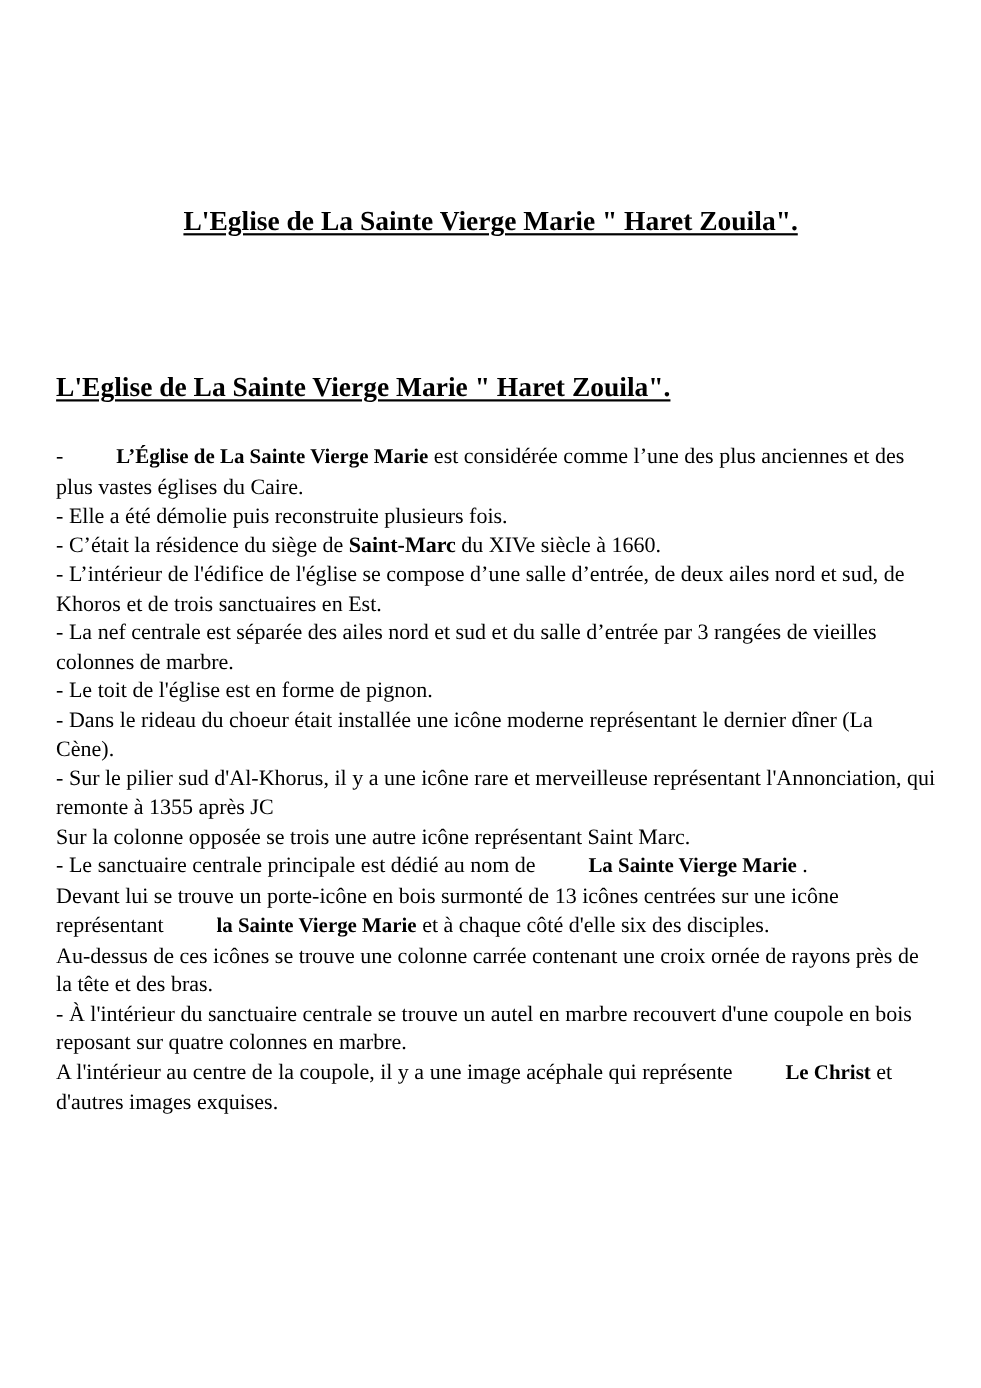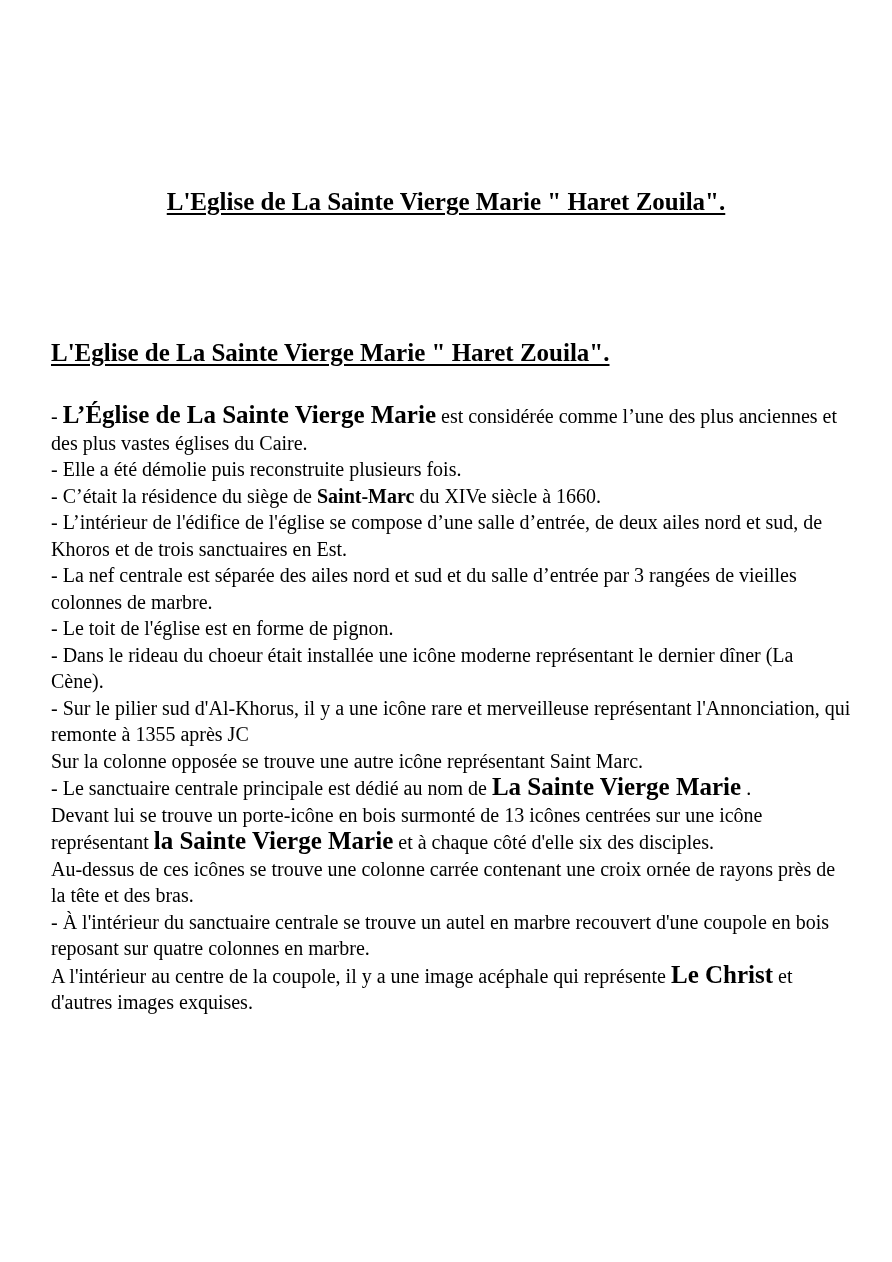--- a/index.html
+++ b/index.html
@@ -47,21 +47,22 @@
       width: 800px;
       font-size: 20px;
       line-height: 26.5px;
     }
     .para {
       margin: 0;
       padding: 0;
     }
     .big-bold {
       font-weight: bold;
-      font-size: 25px;
+      font-size: 19px;
+      margin-left: 43px;
     }
     .bold {
       font-weight: bold;
       text-align: center;
     }
   </style>
 </head>
 <body>
 
 <h1 class="page-title">L'Eglise de La Sainte Vierge Marie " Haret Zouila".</h1>
@@ -79,21 +80,21 @@
 
   <p class="para">- La nef centrale est séparée des ailes nord et sud et du salle d’entrée par 3 rangées de vieilles colonnes de marbre.</p>
 
   <p class="para">- Le toit de l'église est en forme de pignon.</p>
 
 
   <p class="para">- Dans le rideau du choeur était installée une icône moderne représentant le dernier dîner (La Cène).</p>
 
   <p class="para">- Sur le pilier sud d'Al-Khorus, il y a une icône rare et merveilleuse représentant l'Annonciation, qui remonte à 1355 après JC</p>
 
-  <p class="para">Sur la colonne opposée se trouve une autre icône représentant Saint Marc.</p>
+  <p class="para">Sur la colonne opposée se trois une autre icône représentant Saint Marc.</p>
 
   <p class="para"><span>- Le sanctuaire centrale principale est dédié au nom de </span><span class="big-bold">La Sainte Vierge Marie</span><span> .</span></p>
 
   <p class="para"><span>Devant lui se trouve un porte-icône en bois surmonté de 13 icônes centrées sur une icône représentant </span><span class="big-bold">la Sainte Vierge Marie</span><span> et à chaque côté d'elle six des disciples.</span></p>
 
   <p class="para">Au-dessus de ces icônes se trouve une colonne carrée contenant une croix ornée de rayons près de la tête et des bras.</p>
 
   <p class="para">- À l'intérieur du sanctuaire centrale se trouve un autel en marbre recouvert d'une coupole en bois reposant sur quatre colonnes en marbre.</p>
 
   <p class="para"><span>A l'intérieur au centre de la coupole,  il y a une image acéphale qui représente </span><span class="big-bold">Le Christ</span><span> et d'autres images exquises.</span></p>

